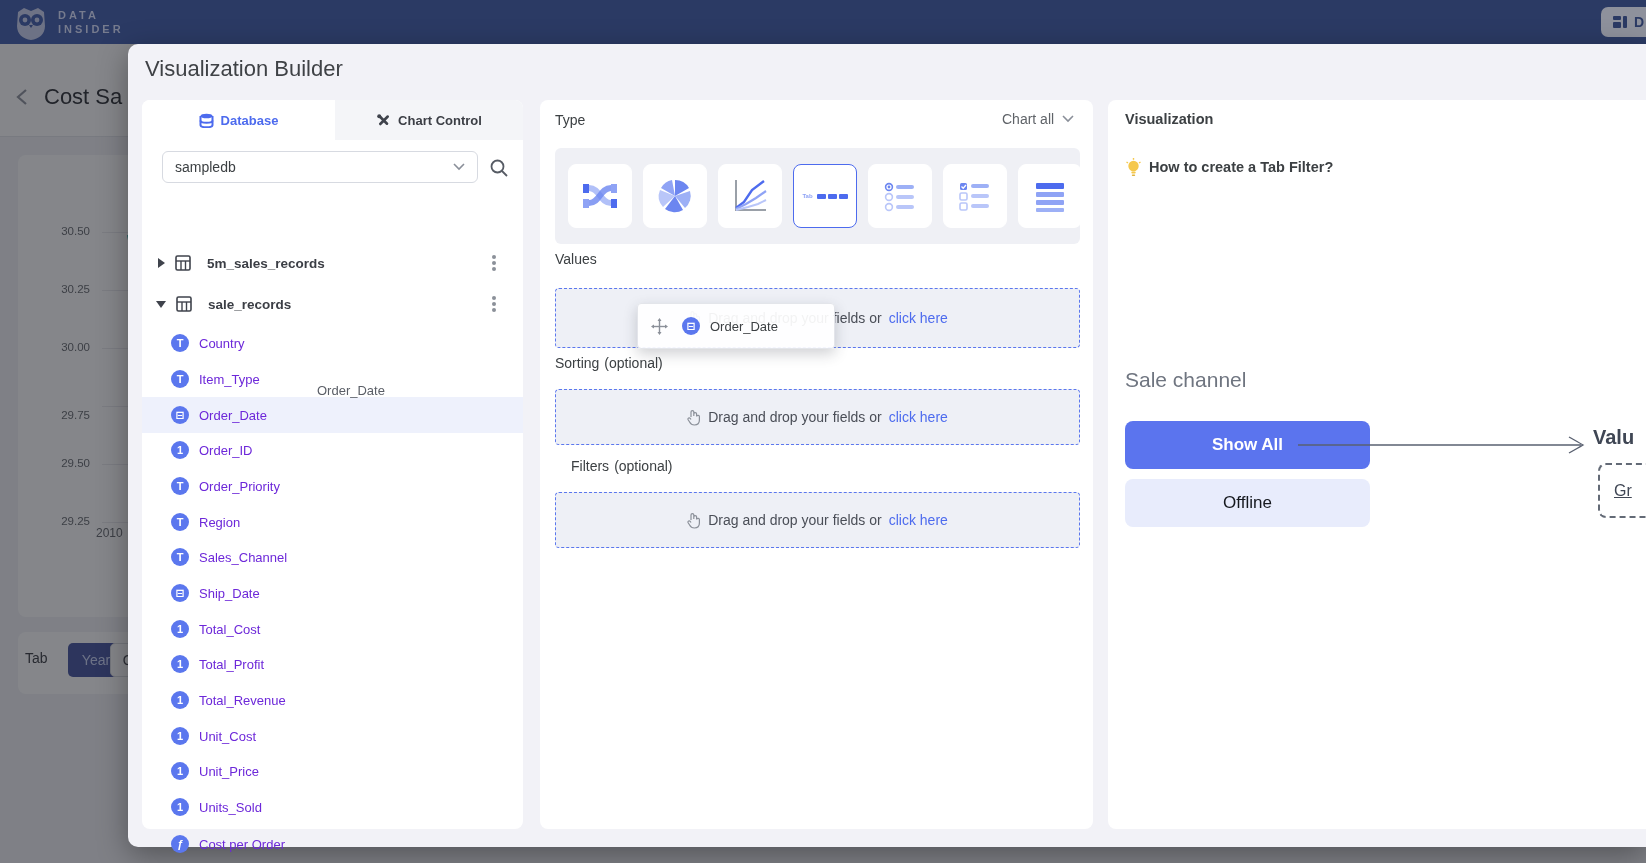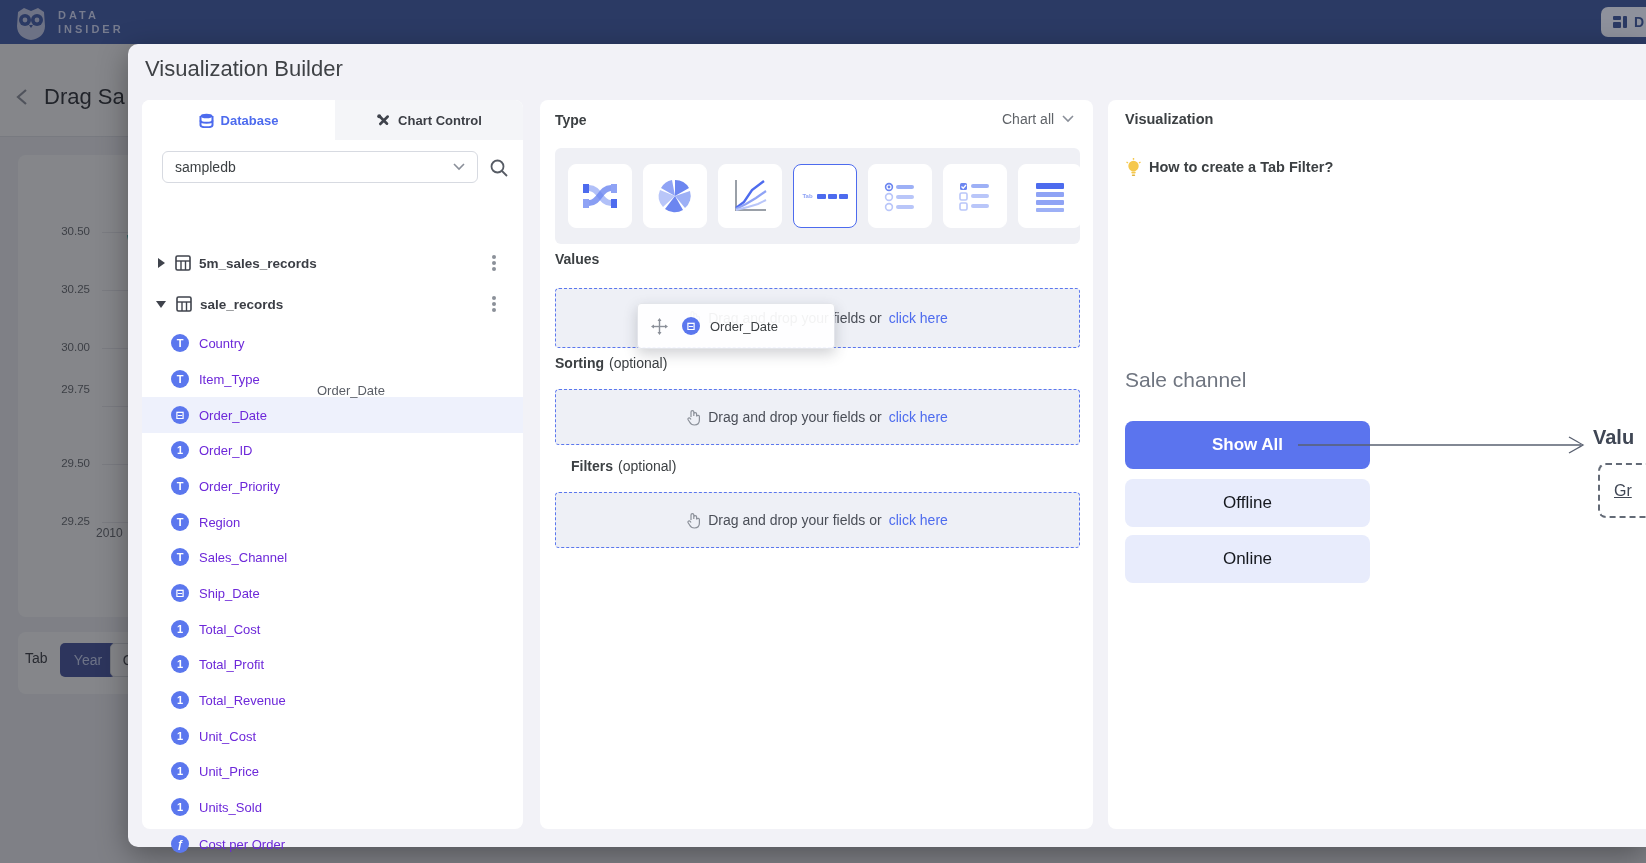--- a/index.html
+++ b/index.html
@@ -15,52 +15,52 @@
   
   #bg-header{left:0;top:44px;width:1646px;height:92px;background:#ffffff;border-bottom:1px solid #e3e4e8;}
   #bg-title{left:44px;top:84px;font-size:22px;color:#23262c;}
   #chart-card{left:18px;top:155px;width:500px;height:462px;background:#ffffff;border-radius:8px;}
   .ytick{width:46px;text-align:right;font-size:11.5px;color:#5f6368;}
   .gline{left:84px;width:420px;height:1px;background:#e8e9ee;}
   #xtick{left:96px;top:526px;font-size:12px;color:#5f6368;}
   #tab-card{left:18px;top:632px;width:500px;height:62px;background:#ffffff;border-radius:8px;}
   #ft-prefix{left:25px;top:650px;font-size:14px;color:#2f3238;}
   .pill{top:643px;height:34px;border-radius:5px;font-size:14px;display:flex;align-items:center;justify-content:center;}
-  #pill-year{left:60px;width:56px;background:#3c4d9b;color:#c9d3f7;}
+  #pill-year{left:68px;width:56px;background:#3c4d9b;color:#c9d3f7;}
   #pill-qu{left:110px;width:44px;background:#ffffff;border:1px solid #d9dbe0;color:#3a3d44;box-sizing:border-box;}
   #overlay{left:0;top:44px;width:1646px;height:819px;background:rgba(32,35,42,0.55);z-index:50;}
   
   #modal{left:128px;top:44px;width:1518px;height:803px;background:#f2f2f7;z-index:60;
          border-radius:10px 0 0 10px;box-shadow:0 8px 30px rgba(0,0,0,.35);}
   #modal-title{left:17px;top:12px;font-size:22px;color:#3f4246;}
   .panel{top:56px;height:729px;background:#ffffff;border-radius:8px;}
   
   #lpanel{left:14px;width:381px;}
   .ltab{top:0;height:40px;display:flex;align-items:center;justify-content:center;gap:7px;
         font-size:13px;font-weight:bold;cursor:pointer;}
   #tab-db{left:0;width:193px;background:#ffffff;color:#4d6bee;border-radius:8px 0 0 0;}
   #tab-cc{left:193px;width:188px;background:#f4f5f8;color:#3b3e45;border-radius:0 8px 0 0;}
   #searchbox{left:20px;top:51px;width:316px;height:32px;background:#fff;border:1px solid #d7dae1;
              border-radius:6px;box-sizing:border-box;display:flex;align-items:center;
              justify-content:space-between;padding:0 12px;font-size:14px;color:#3c4043;}
   .trow{left:0;width:381px;height:36px;display:flex;align-items:center;}
   .trow.hl{background:#eef1fc;}
   .caret-r{width:0;height:0;border-left:7px solid #3f434c;border-top:5px solid transparent;border-bottom:5px solid transparent;margin-left:16px;}
   .caret-d{width:0;height:0;border-top:7px solid #3f434c;border-left:5px solid transparent;border-right:5px solid transparent;margin-left:14px;}
-  .tname{font-size:13.5px;font-weight:bold;color:#3b3e45;margin-left:8px;}
+  .tname{font-size:13.5px;font-weight:bold;color:#3b3e45;margin-left:16px;}
   .kebab{position:absolute;left:350px;width:4px;height:4px;border-radius:50%;background:#8b9099;
          box-shadow:0 -6px 0 #8b9099,0 6px 0 #8b9099;}
   .badge{width:18px;height:18px;border-radius:50%;background:#5b77ee;color:#fff;font-size:11px;
          font-weight:bold;display:flex;align-items:center;justify-content:center;margin-left:29px;flex:none;}
   .fname{font-size:13px;color:#6d28d9;margin-left:10px;}
   #tree-ghost{left:175px;top:283px;font-size:13px;color:#5a5e66;z-index:5;}
   
   #mpanel{left:412px;width:553px;}
   .seclabel{font-size:14px;color:#3c4043;}
-  .seclabel b{font-weight:bold;}
+  .seclabel b{font-weight:normal;}
   .opt{font-weight:normal;margin-left:5px;}
   #viewall{left:462px;top:11px;font-size:14px;color:#5f6368;display:flex;align-items:center;gap:8px;}
   #tstrip{left:15px;top:48px;width:525px;height:96px;background:#eff0f5;border-radius:6px;}
   .tcard{top:16px;width:64px;height:64px;background:#ffffff;border-radius:8px;border:1px solid #ffffff;
          box-sizing:border-box;display:flex;align-items:center;justify-content:center;}
   .tcard.sel{border:1px solid #4d6bee;}
   .tabicon-txt{font-size:6px;color:#8fa3f5;font-weight:bold;margin-right:2px;}
   .dash{width:9px;height:5px;background:#4d6bee;border-radius:1px;margin-left:2px;}
   .dropzone{left:15px;width:525px;background:#eef0f6;border:1px dashed #5b77ee;border-radius:4px;
             box-sizing:border-box;display:flex;align-items:center;justify-content:center;gap:7px;
@@ -90,27 +90,27 @@
 </head>
 <body>
 
 <div id="stage">
 
   <div class="abs" id="bg-header">
     <svg class="abs" style="left:12px;top:42px" width="22" height="22" viewBox="0 0 22 22">
       <polyline points="14,4 6,11 14,18" fill="none" stroke="#8a8f99" stroke-width="2.2"></polyline>
     </svg>
   </div>
-  <div class="abs" id="bg-title">Drag Sa</div>
+  <div class="abs" id="bg-title">Cost Sa</div>
 
   <div class="abs" id="chart-card">
     <div class="abs ytick" style="left:26px;top:70px">30.50</div>
     <div class="abs ytick" style="left:26px;top:128px">30.25</div>
     <div class="abs ytick" style="left:26px;top:186px">30.00</div>
-    <div class="abs ytick" style="left:26px;top:228px">29.75</div>
+    <div class="abs ytick" style="left:26px;top:254px">29.75</div>
     <div class="abs ytick" style="left:26px;top:302px">29.50</div>
     <div class="abs ytick" style="left:26px;top:360px">29.25</div>
     <div class="abs gline" style="top:77px"></div>
     <div class="abs gline" style="top:135px"></div>
     <div class="abs gline" style="top:193px"></div>
     <div class="abs gline" style="top:251px"></div>
     <div class="abs gline" style="top:309px"></div>
     <div class="abs gline" style="top:367px"></div>
     <svg class="abs" style="left:66px;top:45px" width="80" height="160" viewBox="0 0 80 160">
       <polyline points="44,35 62,130" fill="none" stroke="#1a9e96" stroke-width="2"></polyline>
@@ -391,21 +391,20 @@
         <rect x="6.8" y="16.5" width="3.4" height="1.6" rx="0.8" fill="#e0b43e"></rect>
         <line x1="8.5" y1="0" x2="8.5" y2="1.8" stroke="#f5c84c" stroke-width="1.4"></line>
         <line x1="1.5" y1="4" x2="3" y2="5" stroke="#f5c84c" stroke-width="1.4"></line>
         <line x1="15.5" y1="4" x2="14" y2="5" stroke="#f5c84c" stroke-width="1.4"></line>
       </svg>
       <div class="abs" id="tip-title">How to create a Tab Filter?</div>
 
       <div class="abs" id="sale-title">Sale channel</div>
       <div class="abs chbtn" id="btn-showall">Show All</div>
       <div class="abs chbtn" id="btn-offline">Offline</div>
-      <div class="abs chbtn" id="btn-online">Online</div>
 
       <svg class="abs" style="left:190px;top:333px" width="290" height="24" viewBox="0 0 290 24">
         <line x1="0" y1="12" x2="283" y2="12" stroke="#596070" stroke-width="1.4"></line>
         <path d="M271 4 Q280 9 285 12 Q280 15 271 20" fill="none" stroke="#596070" stroke-width="1.4"></path>
       </svg>
       <div class="abs" id="ann-value">Valu</div>
       <div class="abs" id="ann-box">
         <span>Gr</span>
       </div>
     </div>

